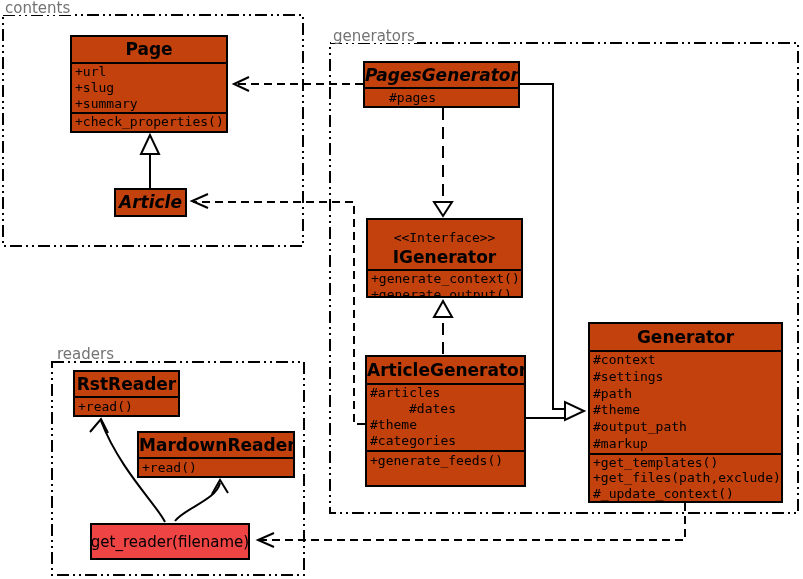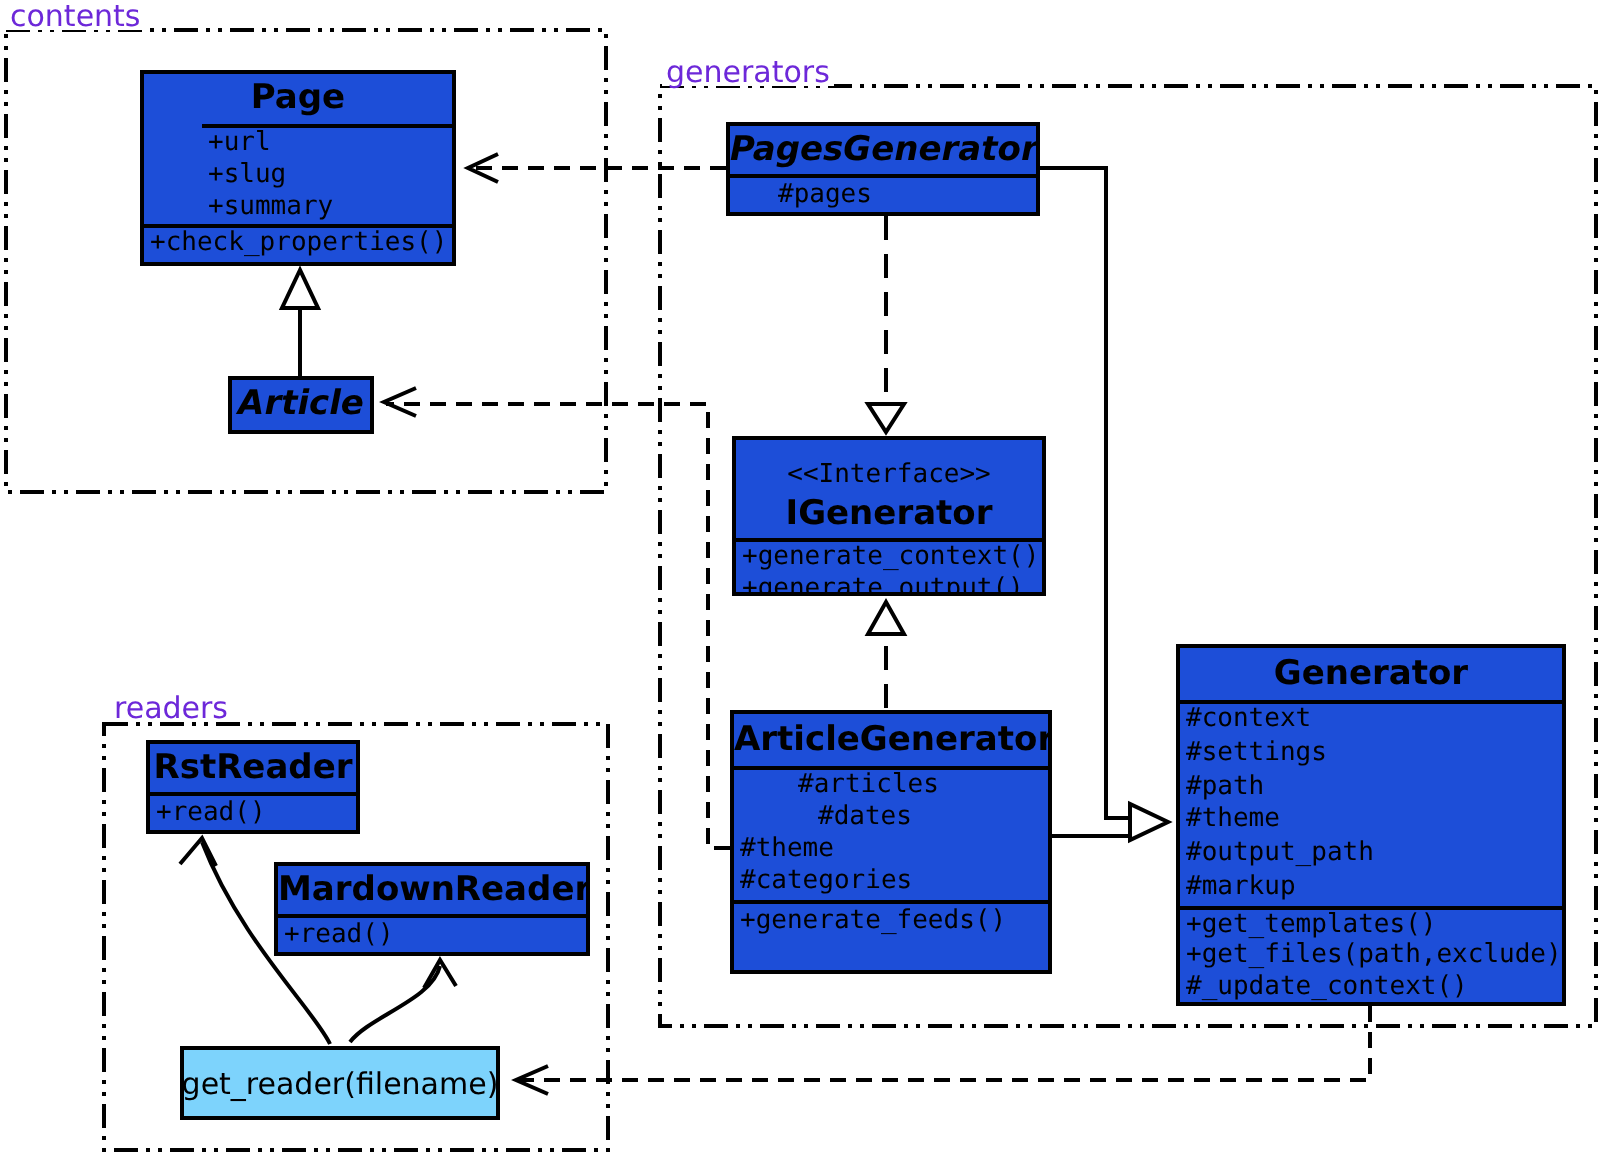--- a/index.html
+++ b/index.html
@@ -1,26 +1,26 @@
 <!DOCTYPE html>
 <html><head>
 <meta charset="utf-8">
 <style>
   html,body{margin:0;padding:0;background:#ffffff;}
   .stage{position:relative;width:803px;height:579px;background:#ffffff;overflow:hidden;
          font-family:"DejaVu Sans",sans-serif;color:#000;}
   svg{position:absolute;left:0;top:0;}
-  .pkg-label{position:absolute;font:15px "DejaVu Sans",sans-serif;color:#6d28d9;background:#fff;
+  .pkg-label{position:absolute;font:15px "DejaVu Sans",sans-serif;color:#737373;background:#fff;
              padding:0 2px;line-height:14px;}
-  .cls{position:absolute;box-sizing:border-box;border:2px solid #000;background:#1d4ed8;overflow:hidden;}
+  .cls{position:absolute;box-sizing:border-box;border:2px solid #000;background:#c2410c;overflow:hidden;}
   .cls .title{font:bold 17px "DejaVu Sans",sans-serif;text-align:center;overflow:hidden;}
   .cls .stereo{font:13px "DejaVu Sans Mono",monospace;text-align:center;line-height:16px;padding-top:10px;}
   .cls .sec{border-top:2px solid #000;box-sizing:border-box;}
   .row{font:13px "DejaVu Sans Mono",monospace;padding-left:3px;white-space:pre;}
-  .plainbox{position:absolute;box-sizing:border-box;border:2px solid #000;background:#7dd3fc;
+  .plainbox{position:absolute;box-sizing:border-box;border:2px solid #000;background:#ef4444;
             display:flex;align-items:center;justify-content:center;
             font:15px "DejaVu Sans",sans-serif;}
 </style>
 </head>
 <body>
 
 <div class="stage">
 
   <svg width="803" height="579" viewBox="0 0 803 579">
 
@@ -67,21 +67,21 @@
       <polygon points="565,402 565,420 584,411"></polygon>
     </g>
   </svg>
 
   <div class="pkg-label" style="left:3px;top:1px;">contents</div>
   <div class="pkg-label" style="left:331px;top:29px;">generators</div>
   <div class="pkg-label" style="left:55px;top:347px;">readers</div>
 
   <div class="cls" style="left:70px;top:35px;width:158px;height:98px;">
     <div class="title" style="height:25px;line-height:25px;">Page</div>
-    <div class="sec" style="height:50px;margin-left:29px;">
+    <div class="sec" style="height:50px;">
       <div class="row" style="line-height:16px;">+url</div>
       <div class="row" style="line-height:16px;">+slug</div>
       <div class="row" style="line-height:16px;">+summary</div>
     </div>
     <div class="sec">
       <div class="row" style="line-height:16px;">+check_properties()</div>
     </div>
   </div>
 
   <div class="cls" style="left:114px;top:188px;width:73px;height:29px;">
@@ -102,21 +102,21 @@
     </div>
     <div class="sec">
       <div class="row" style="line-height:16px;">+generate_context()</div>
       <div class="row" style="line-height:16px;">+generate_output()</div>
     </div>
   </div>
 
   <div class="cls" style="left:365px;top:355px;width:161px;height:132px;">
     <div class="title" style="height:26px;line-height:26px;">ArticleGenerator</div>
     <div class="sec" style="height:67px;">
-      <div class="row" style="line-height:16px;margin-left:29px;">#articles</div>
+      <div class="row" style="line-height:16px;">#articles</div>
       <div class="row" style="line-height:16px;padding-left:42px;">#dates</div>
       <div class="row" style="line-height:16px;">#theme</div>
       <div class="row" style="line-height:16px;">#categories</div>
     </div>
     <div class="sec">
       <div class="row" style="line-height:17px;">+generate_feeds()</div>
     </div>
   </div>
 
   <div class="cls" style="left:588px;top:322px;width:195px;height:181px;">

